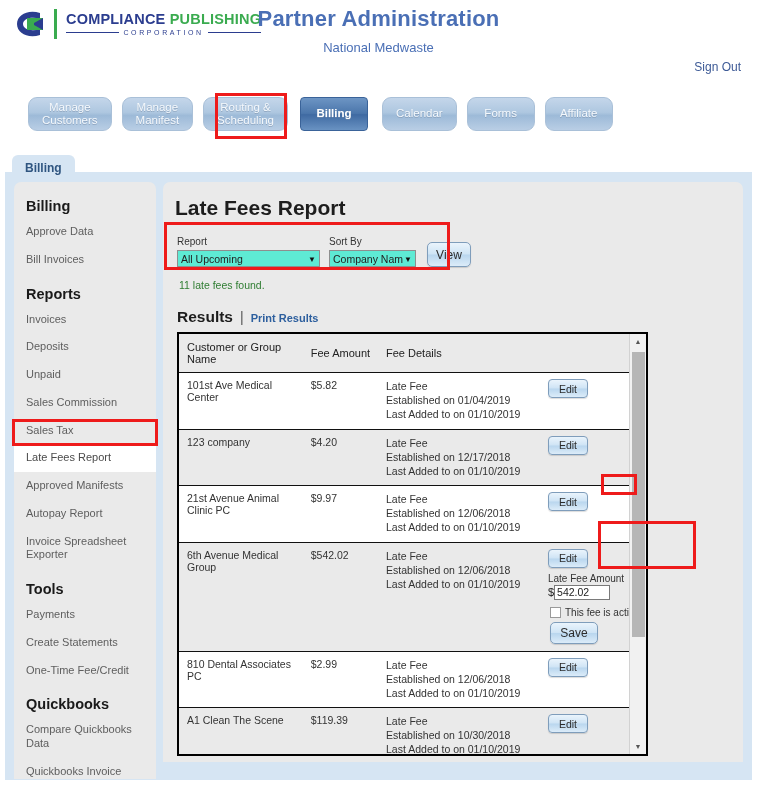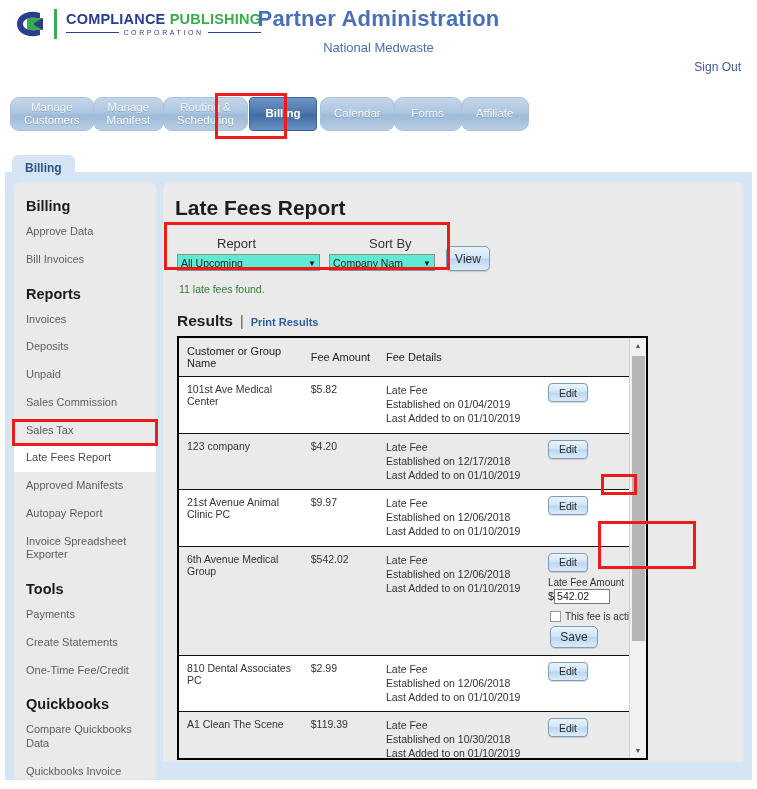--- a/index.html
+++ b/index.html
@@ -69,22 +69,22 @@
   }
   .signout {
     position: absolute; right: 16px; top: 13px;
     font-size: 12px; color: #3d5a96; text-decoration: none;
     cursor: pointer;
     margin-top: 47px;
   }
 
   
   .tabbar {
-    position: absolute; left: 10px; top: 97px;
-    display: flex; align-items: stretch; gap: 5px;
+    position: absolute; left: 28px; top: 97px;
+    display: flex; align-items: stretch; gap: 16px;
   }
   .tab {
     position: relative;
     min-width: 68px;
     padding: 6px 13px;
     height: 34px;
     box-sizing: border-box;
     display: flex; align-items: center; justify-content: center;
     text-align: center;
     font-size: 11.5px; line-height: 1.15;
@@ -197,42 +197,42 @@
   }
   .filter-hl {
     position: absolute;
     left: 164px; top: 222px;
     width: 286px; height: 48px;
     border: 3px solid #ee1b1b;
     box-sizing: border-box;
     z-index: 5; pointer-events: none;
   }
   .field-label {
-    font-size: 13px; color: #333; margin-bottom: 3px; margin-left: 40px;
+    font-size: 10px; color: #333; margin-bottom: 3px;
   }
   .sel {
     position: relative;
     background: #5eead4;
     border: 1px solid #8e8e8e;
     height: 17px;
     box-sizing: border-box;
     font-size: 10.5px;
     color: #222;
     display: flex; align-items: center;
     padding: 1px 16px 0 3px;
     cursor: pointer;
     white-space: nowrap; overflow: hidden;
   }
   .sel .arrow {
     position: absolute; right: 3px; top: 50%;
     transform: translateY(-50%);
     font-size: 8px; color: #111;
   }
   .sel-report { width: 143px; }
-  .sel-sort { width: 106px; }
+  .sel-sort { width: 87px; }
   .btn {
     display: inline-flex; align-items: center; justify-content: center;
     background: linear-gradient(to bottom, #eaf4fc 0%, #cfe4f5 48%, #b9d6ee 52%, #dcecf9 100%);
     border: 1px solid #7f9dbb;
     border-radius: 5px;
     color: #2c2c2c;
     cursor: pointer;
     box-shadow: 0 1px 1px rgba(0,0,0,.14);
   }
   .btn-view {

